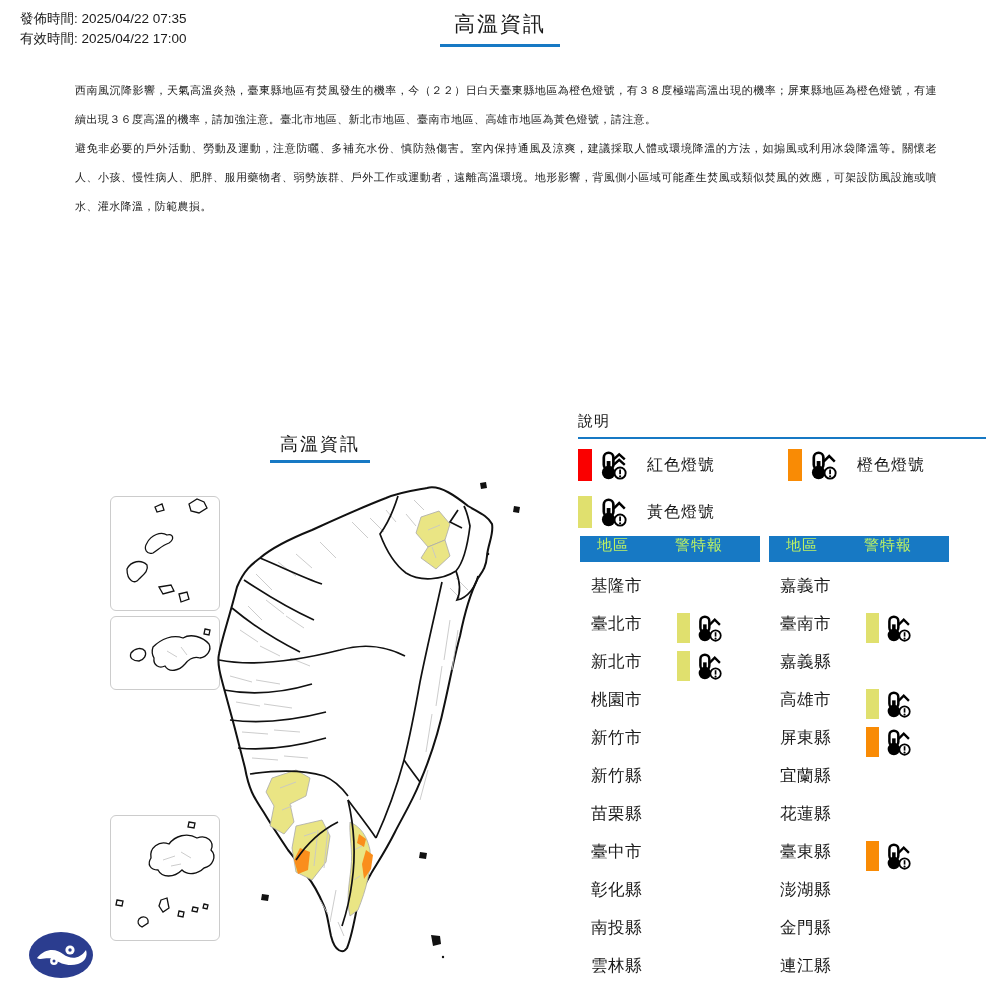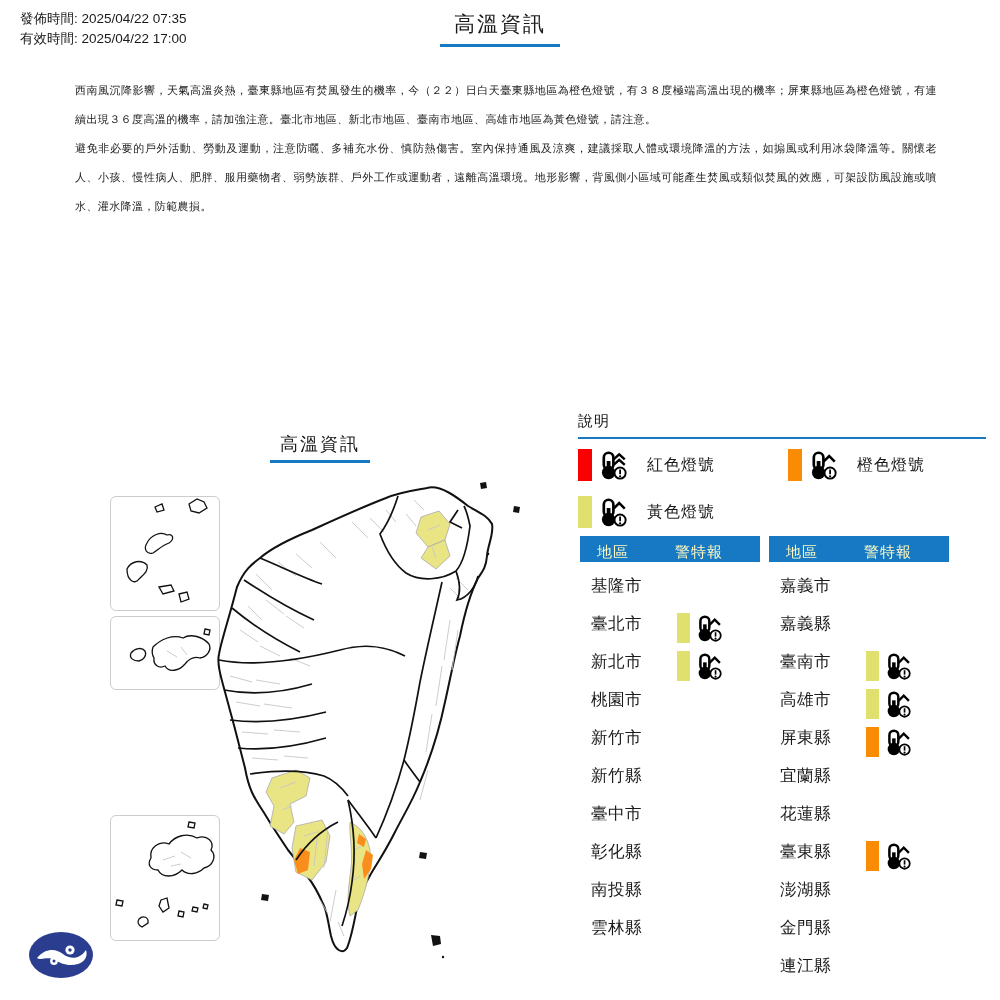--- a/index.html
+++ b/index.html
@@ -38,21 +38,21 @@
   .legend-item{display:flex;align-items:center;height:36px;}
   .sw{display:inline-block;width:14px;height:32px;}
   .legend-item .sw{margin-right:6px;}
   .thermo{display:inline-flex;align-items:center;}
   .legend-label{font-size:16px;margin-left:20px;letter-spacing:1px;}
 
   
   .wtable{width:180px;}
   #table-left{left:580px;top:536px;}
   #table-right{left:769px;top:536px;}
-  .thead{background:var(--c-blue);color:#fef9c3;height:26px;display:flex;align-items:flex-end;
+  .thead{background:var(--c-blue);color:#bef264;height:26px;display:flex;align-items:flex-start;
          font-size:15px;letter-spacing:1px;}
   .th-region{margin-left:17px;}
   .th-warning{margin-left:46px;}
   .rows{padding-top:13px;}
   .trow{height:38px;display:flex;align-items:flex-start;}
   .rname{font-size:16.5px;letter-spacing:0.5px;margin-left:11px;width:86px;}
   .badge{display:flex;align-items:center;}
   .badge .sw{width:13px;height:30px;margin-right:5px;}
 
   svg .land{fill:#fff;stroke:#111;stroke-width:2;}
@@ -287,20 +287,23 @@
       <div class="trow">
         <span class="rname">桃園市</span>
       </div>
       <div class="trow">
         <span class="rname">新竹市</span>
       </div>
       <div class="trow">
         <span class="rname">新竹縣</span>
       </div>
       <div class="trow">
+        <span class="rname">苗栗縣</span>
+      </div>
+      <div class="trow">
         <span class="rname">臺中市</span>
       </div>
       <div class="trow">
         <span class="rname">彰化縣</span>
       </div>
       <div class="trow">
         <span class="rname">南投縣</span>
       </div>
       <div class="trow">
         <span class="rname">雲林縣</span>
@@ -310,40 +313,40 @@
 <div class="abs wtable" id="table-right">
   <div class="thead">
     <span class="th-region">地區</span>
     <span class="th-warning">警特報</span>
   </div>
   <div class="rows">
       <div class="trow">
         <span class="rname">嘉義市</span>
       </div>
       <div class="trow">
+        <span class="rname">臺南市</span>
+        <span class="badge">
+          <span class="sw" style="background: rgb(224, 224, 110);"></span>
+          <span class="thermo">
+            <svg viewBox="0 0 26 26" width="27" height="27">
+              <g fill="none" stroke="#000" stroke-width="2.2">
+                <polyline points="14,9.5 19,4.5 24,9.5"></polyline>
+              </g>
+              <rect x="5.2" y="1.6" width="8.6" height="15" rx="4.3" fill="#fff" stroke="#000" stroke-width="2.4"></rect>
+              <line x1="9.5" y1="9" x2="9.5" y2="16" stroke="#000" stroke-width="3.4"></line>
+              <circle cx="9.5" cy="19.3" r="6" fill="#000"></circle>
+              <circle cx="19.8" cy="19.8" r="5" fill="#fff" stroke="#000" stroke-width="1.7"></circle>
+              <line x1="19.8" y1="16.6" x2="19.8" y2="20.8" stroke="#000" stroke-width="1.6"></line>
+              <circle cx="19.8" cy="22.7" r="1" fill="#000"></circle>
+            </svg>
+          </span>
+        </span>
+      </div>
+      <div class="trow">
         <span class="rname">嘉義縣</span>
-      </div>
-      <div class="trow">
-        <span class="rname">臺南市</span>
-        <span class="badge">
-          <span class="sw" style="background: rgb(224, 224, 110);"></span>
-          <span class="thermo">
-            <svg viewBox="0 0 26 26" width="27" height="27">
-              <g fill="none" stroke="#000" stroke-width="2.2">
-                <polyline points="14,9.5 19,4.5 24,9.5"></polyline>
-              </g>
-              <rect x="5.2" y="1.6" width="8.6" height="15" rx="4.3" fill="#fff" stroke="#000" stroke-width="2.4"></rect>
-              <line x1="9.5" y1="9" x2="9.5" y2="16" stroke="#000" stroke-width="3.4"></line>
-              <circle cx="9.5" cy="19.3" r="6" fill="#000"></circle>
-              <circle cx="19.8" cy="19.8" r="5" fill="#fff" stroke="#000" stroke-width="1.7"></circle>
-              <line x1="19.8" y1="16.6" x2="19.8" y2="20.8" stroke="#000" stroke-width="1.6"></line>
-              <circle cx="19.8" cy="22.7" r="1" fill="#000"></circle>
-            </svg>
-          </span>
-        </span>
       </div>
       <div class="trow">
         <span class="rname">高雄市</span>
         <span class="badge">
           <span class="sw" style="background: rgb(224, 224, 110);"></span>
           <span class="thermo">
             <svg viewBox="0 0 26 26" width="27" height="27">
               <g fill="none" stroke="#000" stroke-width="2.2">
                 <polyline points="14,9.5 19,4.5 24,9.5"></polyline>
               </g>

